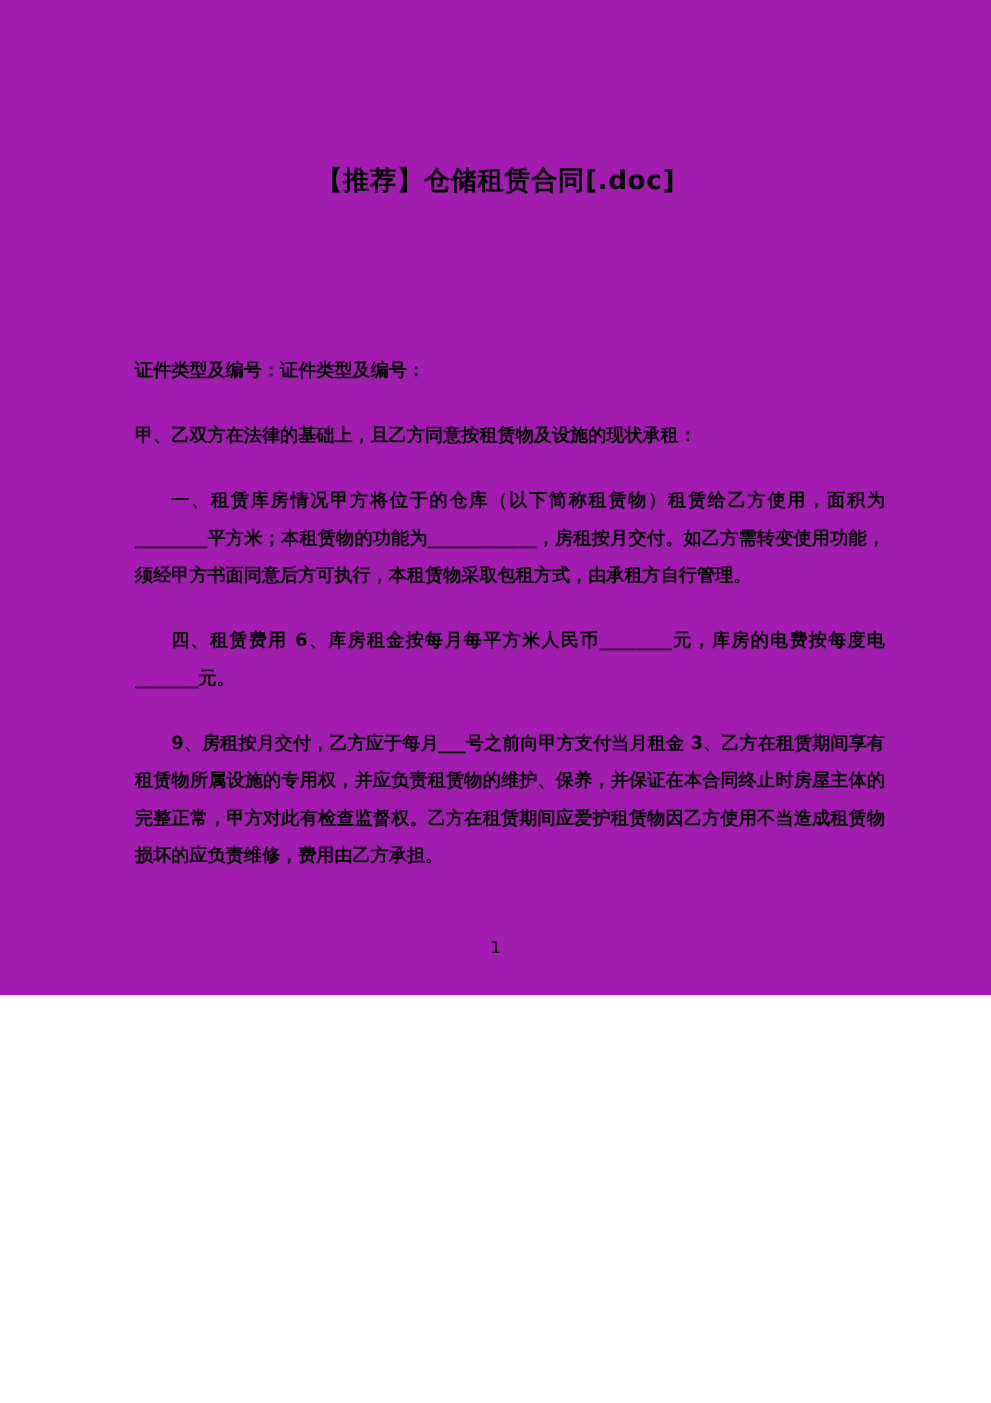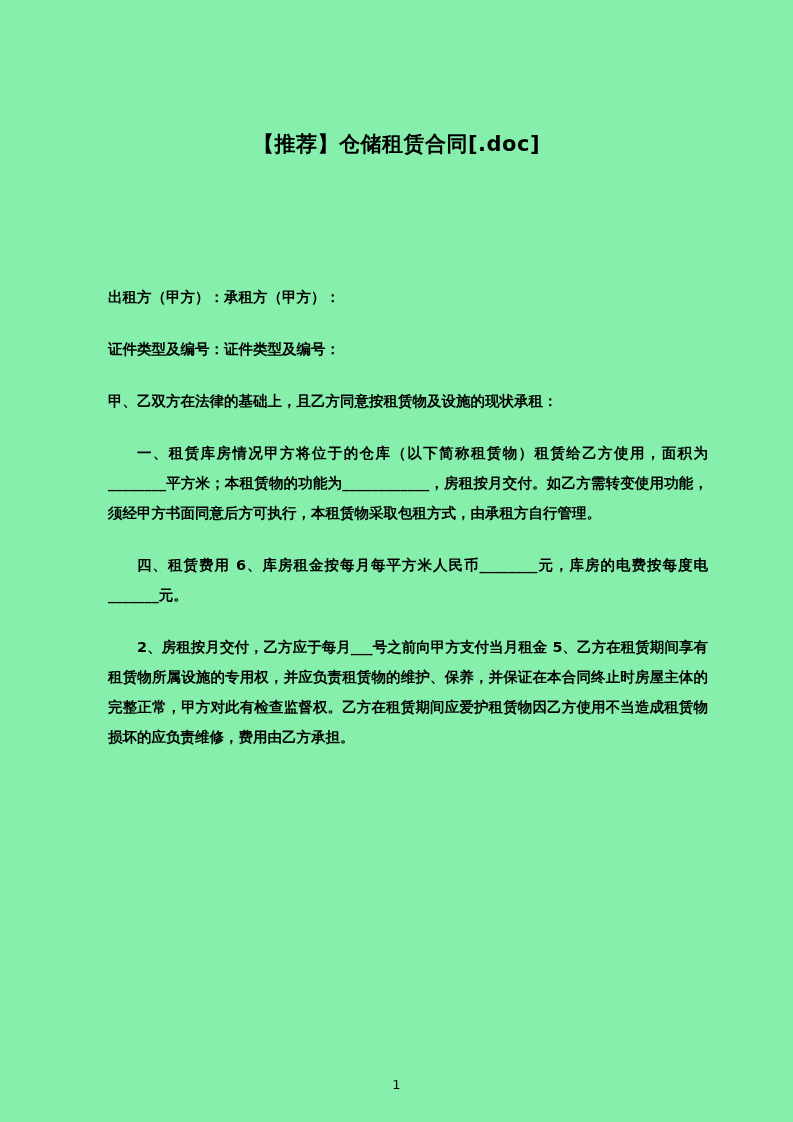--- a/index.html
+++ b/index.html
@@ -7,23 +7,23 @@
     padding: 0;
     background: #ffffff;
   }
   body {
     font-family: "DejaVu Sans", "Liberation Sans", sans-serif;
     color: #000000;
   }
   .page {
     position: relative;
     width: 793px;
-    height: 1122px;
+    height: 796px;
     margin: 0 auto;
-    background: #86efac;
+    background: #a21caf;
     box-sizing: border-box;
     overflow: hidden;
   }
   .doc-title {
     position: absolute;
     top: 130px;
     left: 0;
     width: 793px;
     text-align: center;
     font-size: 21px;
@@ -60,23 +60,22 @@
   }
 </style>
 </head>
 <body>
 
 <div class="page">
 
   <div class="doc-title">【推荐】仓储租赁合同[.doc]</div>
 
   <div class="body-area">
-    <p class="para">出租方（甲方）：承租方（甲方）：</p>
     <p class="para">证件类型及编号：证件类型及编号：</p>
     <p class="para">甲、乙双方在法律的基础上，且乙方同意按租赁物及设施的现状承租：</p>
     <p class="para indent">一、租赁库房情况甲方将位于的仓库（以下简称租赁物）租赁给乙方使用，面积为________平方米；本租赁物的功能为____________，房租按月交付。如乙方需转变使用功能，须经甲方书面同意后方可执行，本租赁物采取包租方式，由承租方自行管理。</p>
     <p class="para indent">四、租赁费用 6、库房租金按每月每平方米人民币________元，库房的电费按每度电_______元。</p>
-    <p class="para indent">2、房租按月交付，乙方应于每月___号之前向甲方支付当月租金 5、乙方在租赁期间享有租赁物所属设施的专用权，并应负责租赁物的维护、保养，并保证在本合同终止时房屋主体的完整正常，甲方对此有检查监督权。乙方在租赁期间应爱护租赁物因乙方使用不当造成租赁物损坏的应负责维修，费用由乙方承担。</p>
+    <p class="para indent">9、房租按月交付，乙方应于每月___号之前向甲方支付当月租金 3、乙方在租赁期间享有租赁物所属设施的专用权，并应负责租赁物的维护、保养，并保证在本合同终止时房屋主体的完整正常，甲方对此有检查监督权。乙方在租赁期间应爱护租赁物因乙方使用不当造成租赁物损坏的应负责维修，费用由乙方承担。</p>
   </div>
 
   <div class="page-number">1</div>
 
 </div>
 
 </body></html>

